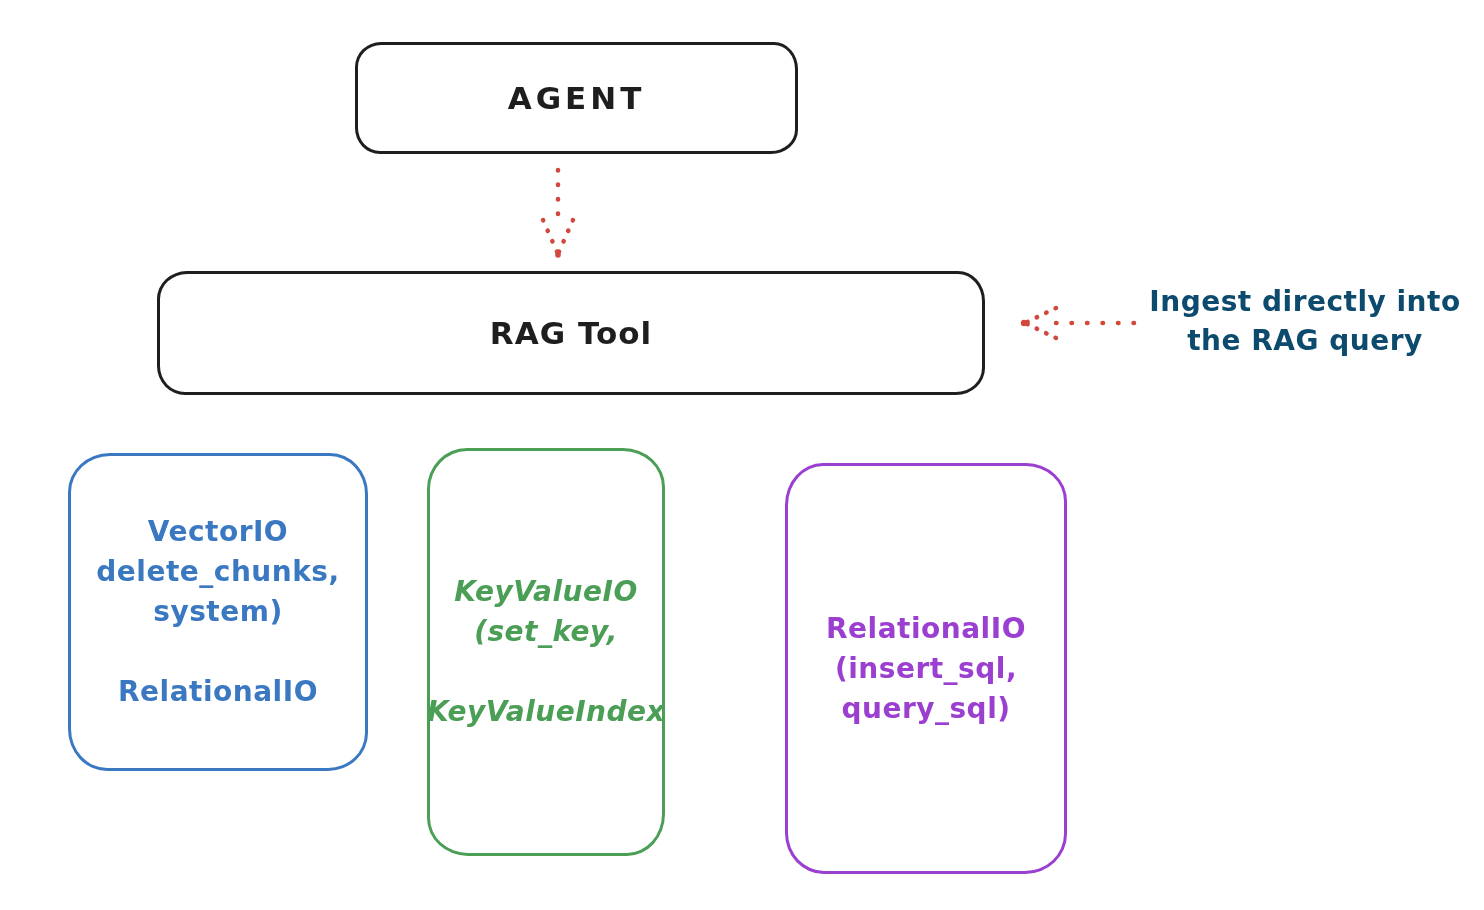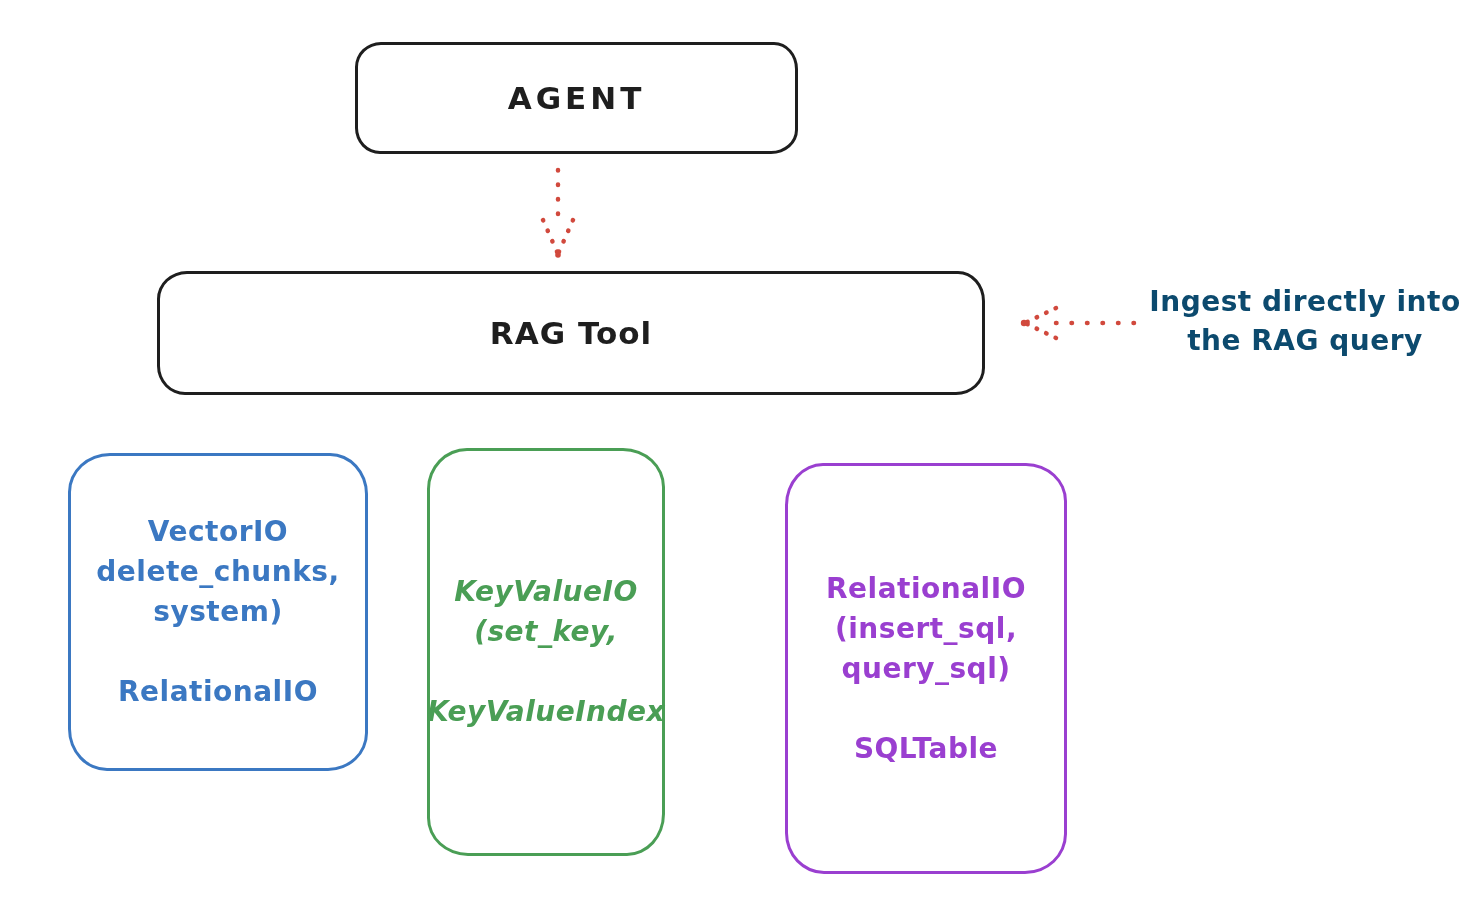--- a/index.html
+++ b/index.html
@@ -130,16 +130,15 @@
     </div>
     <div class="footer">KeyValueIndex</div>
   </div>
 
   <div class="backend backend-relational" style="border-color: rgb(154, 63, 208); color: rgb(154, 63, 208);">
     <div class="lines">
       <div>RelationalIO</div>
       <div>(insert_sql,</div>
       <div>query_sql)</div>
     </div>
-    <div class="footer">SQLTable</div>
   </div>
 
 </div>
 
 </body></html>

